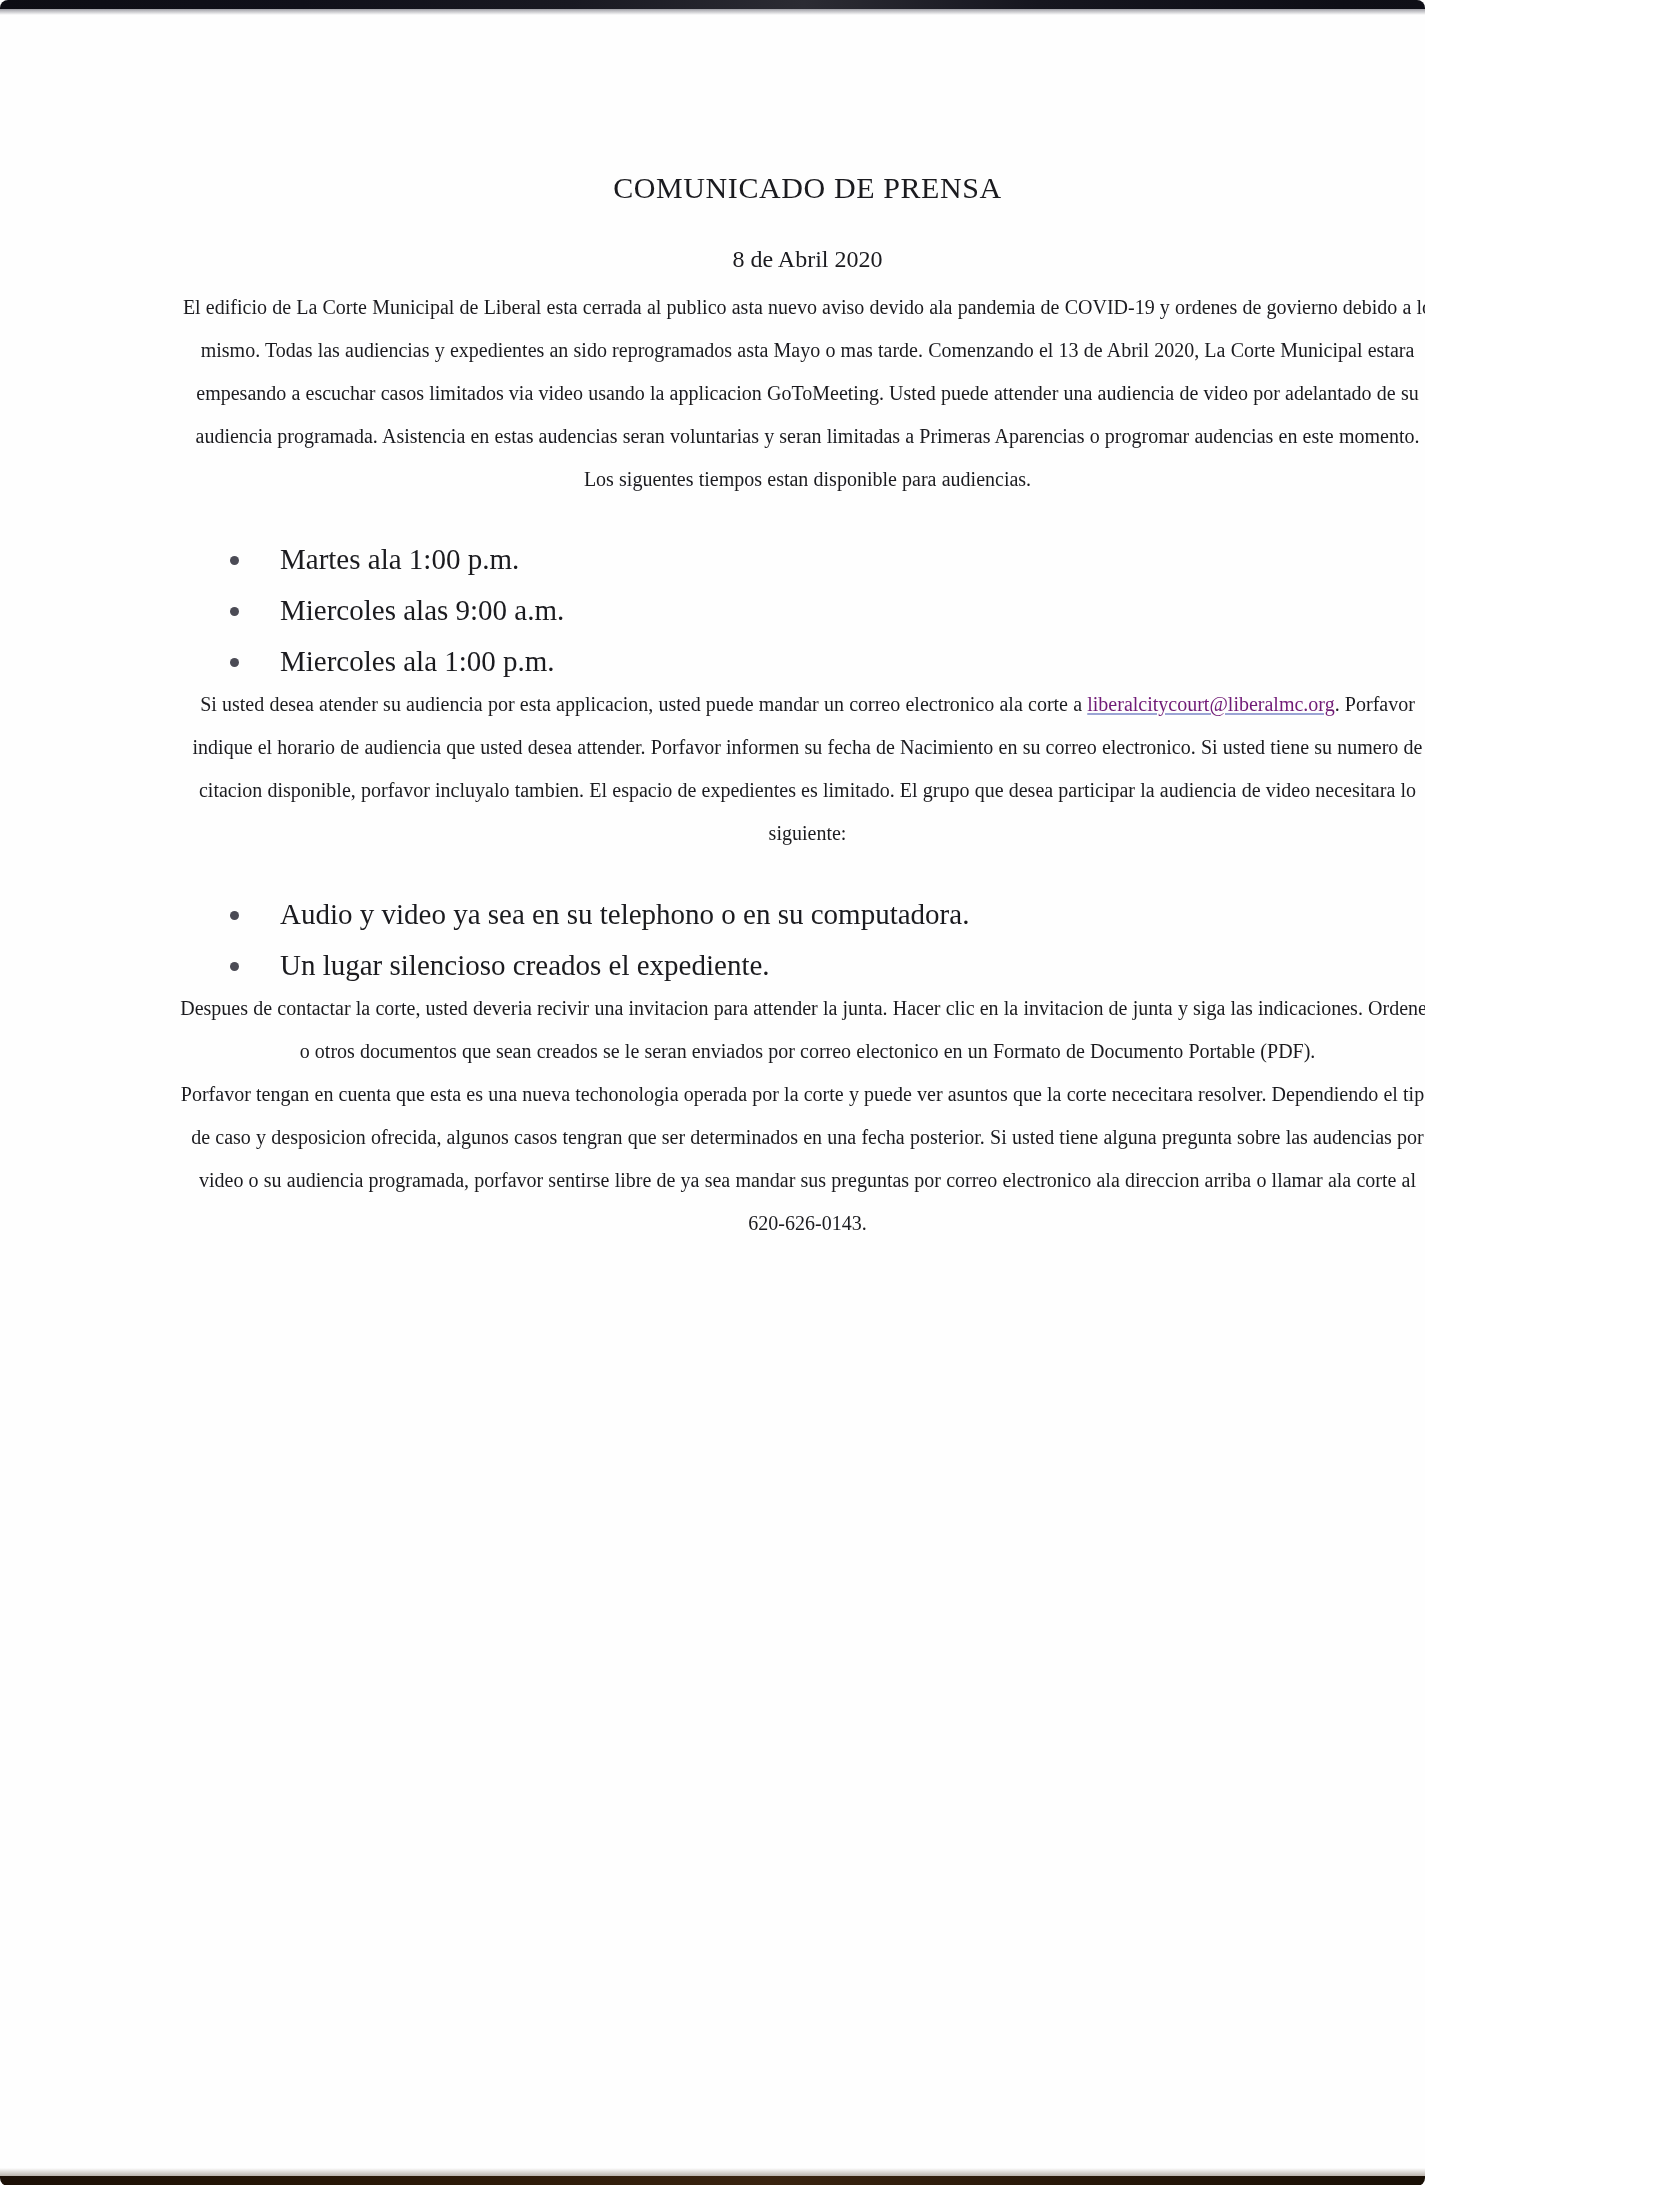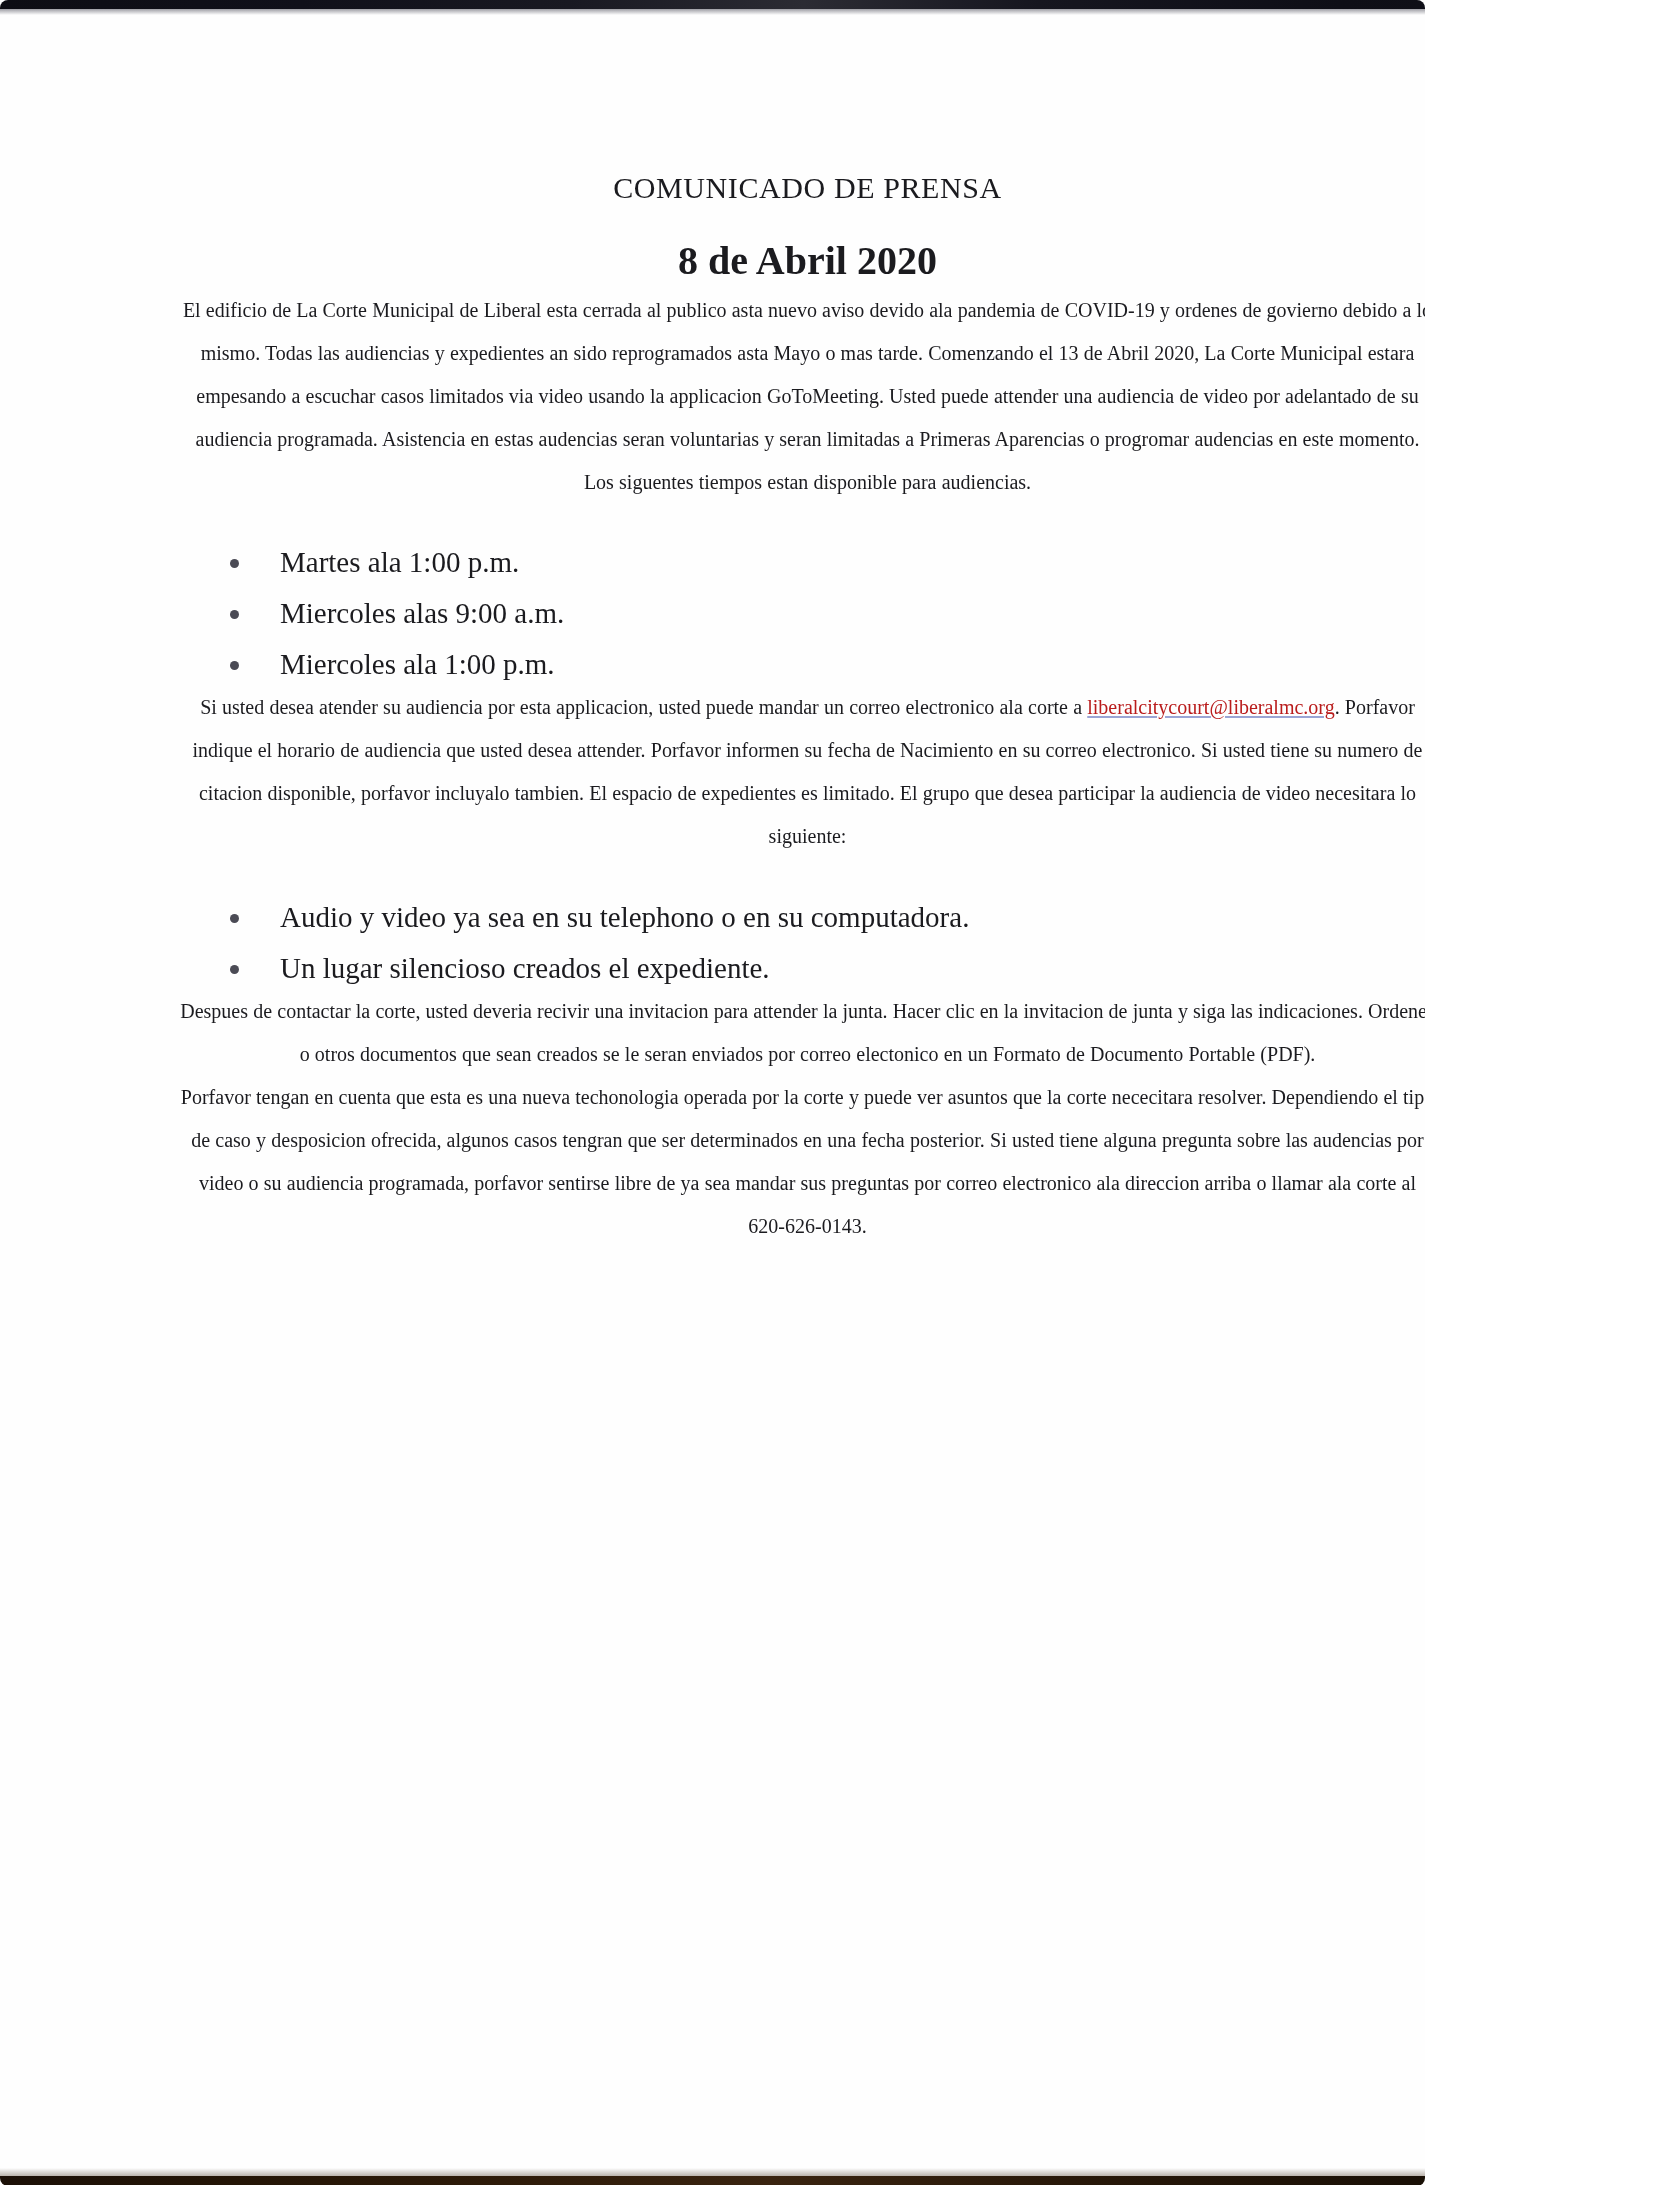--- a/index.html
+++ b/index.html
@@ -84,25 +84,25 @@
     font-size: 30px;
     line-height: 1.2;
     letter-spacing: 0.6px;
     margin: 0;
     padding-top: 170px;
     font-weight: 400;
   }
 
   .doc-date {
     text-align: center;
-    font-size: 40px;
+    font-size: 24px;
     line-height: 1.2;
-    margin: 4px;
+    margin: 12px;
     padding-top: 27px;
-    font-weight: 700;
+    font-weight: 400;
   }
 
   p.body-par {
     font-size: 20px;
     line-height: 43px;
     margin: 0;
     text-align: center;
     word-spacing: 0.2px;
   }
 
@@ -132,21 +132,21 @@
     position: absolute;
     left: 50px;
     top: 18px;
     width: 9px;
     height: 9px;
     border-radius: 50%;
     background: #4b4b55;
   }
 
   a.email-link {
-    color: #b91c1c;
+    color: #701a75;
     text-decoration: underline;
     text-decoration-color: #9aa4d4;
     text-underline-offset: 2px;
   }
 </style>
 </head>
 <body>
 
 <div id="page">
 

